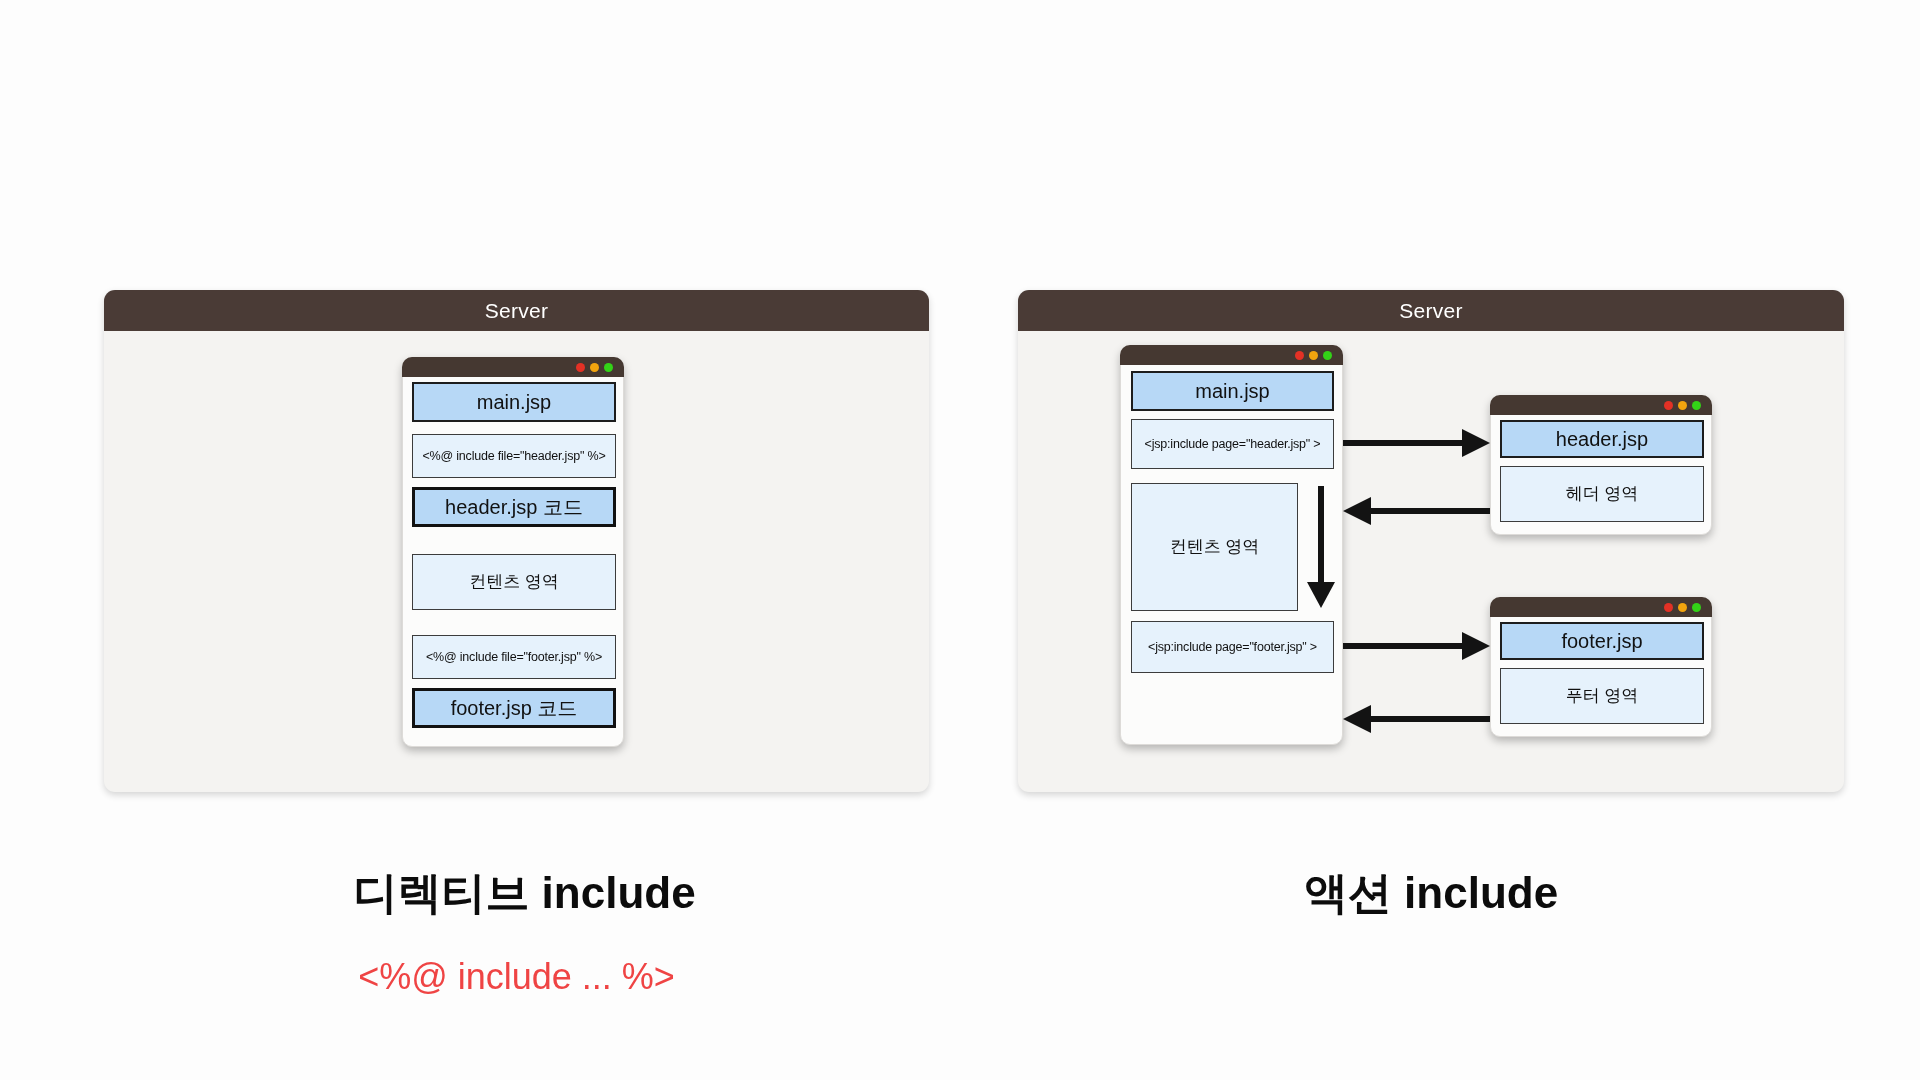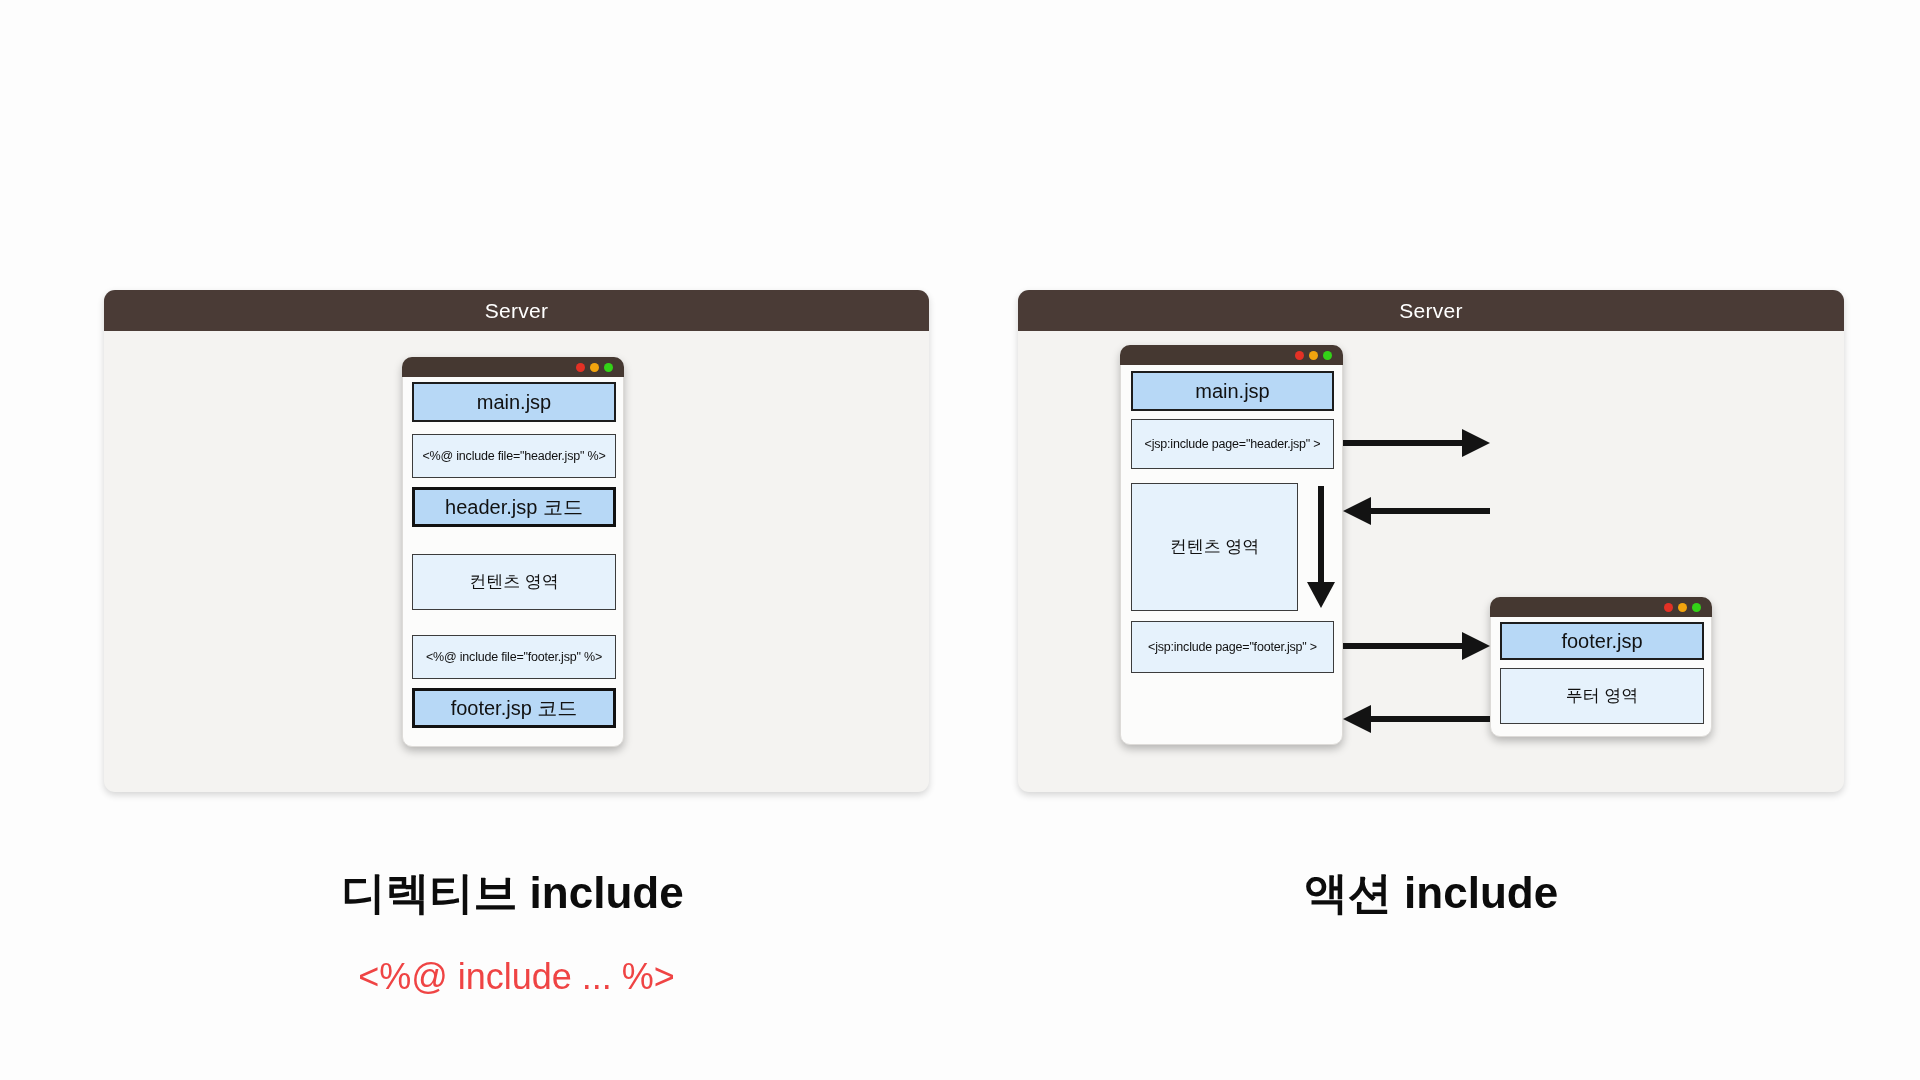--- a/index.html
+++ b/index.html
@@ -76,20 +76,29 @@
       <div class="box lightblue code" style="left:10px;top:73px;width:203px;height:50px;">&lt;jsp:include page="header.jsp" &gt;</div>
       <div class="box lightblue" style="left:10px;top:137px;width:167px;height:128px;">컨텐츠 영역</div>
       <div class="box lightblue code" style="left:10px;top:275px;width:203px;height:52px;">&lt;jsp:include page="footer.jsp" &gt;</div>
 
       <div>
         <div class="vline" style="left:197px;top:140px;height:100px;"></div>
         <div class="head-down" style="left:186px;top:236px;"></div>
       </div>
     </div>
 
+    <div class="window" style="left:472px;top:105px;width:222px;height:140px;">
+      <div class="titlebar">
+        <span class="light red"></span>
+        <span class="light orange"></span>
+        <span class="light green"></span>
+      </div>
+      <div class="box blue" style="left:9px;top:24px;width:204px;height:38px;">header.jsp</div>
+      <div class="box lightblue" style="left:9px;top:70px;width:204px;height:56px;">헤더 영역</div>
+    </div>
 
     <div class="window" style="left:472px;top:307px;width:222px;height:140px;">
       <div class="titlebar">
         <span class="light red"></span>
         <span class="light orange"></span>
         <span class="light green"></span>
       </div>
       <div class="box blue" style="left:9px;top:24px;width:204px;height:38px;">footer.jsp</div>
       <div class="box lightblue" style="left:9px;top:70px;width:204px;height:56px;">푸터 영역</div>
     </div>
@@ -108,18 +117,18 @@
       <div class="hline" style="left:325px;top:353px;width:121px;"></div>
       <div class="head-right" style="left:444px;top:342px;"></div>
     </div>
 
     <div>
       <div class="hline" style="left:351px;top:426px;width:121px;"></div>
       <div class="head-left" style="left:325px;top:415px;"></div>
     </div>
   </section>
 
-  <div class="caption-title" style="left:100px;top:864px;width:825px;">디렉티브 include</div>
+  <div class="caption-title" style="left:112px;top:864px;width:825px;">디렉티브 include</div>
   <div class="caption-sub" style="left:104px;top:956px;width:825px;">&lt;%@ include ... %&gt;</div>
 
   <div class="caption-title" style="left:1018px;top:864px;width:826px;">액션 include</div>
 
 </div>
 
 </body></html>

